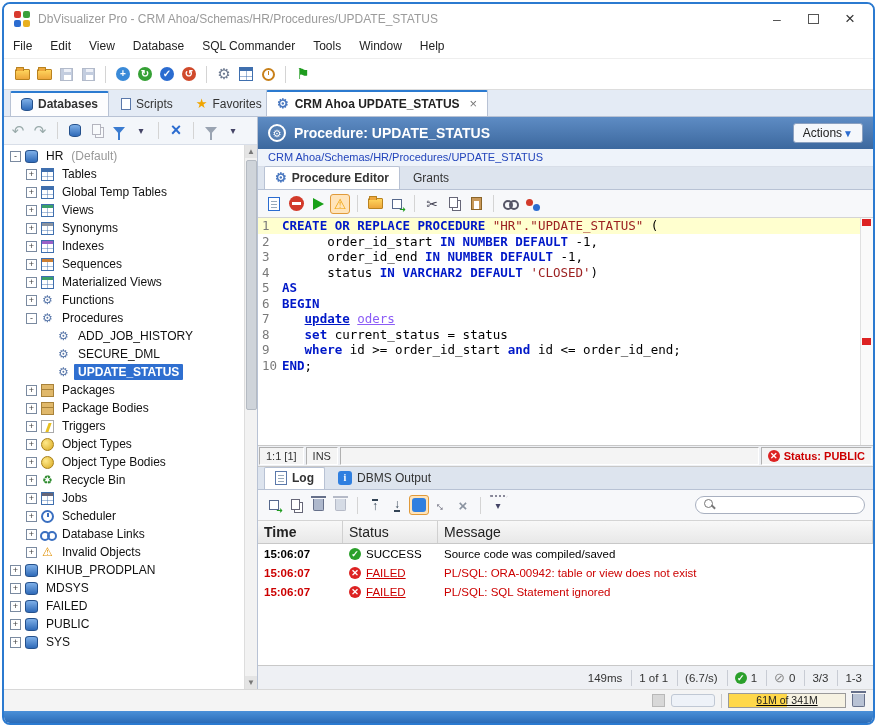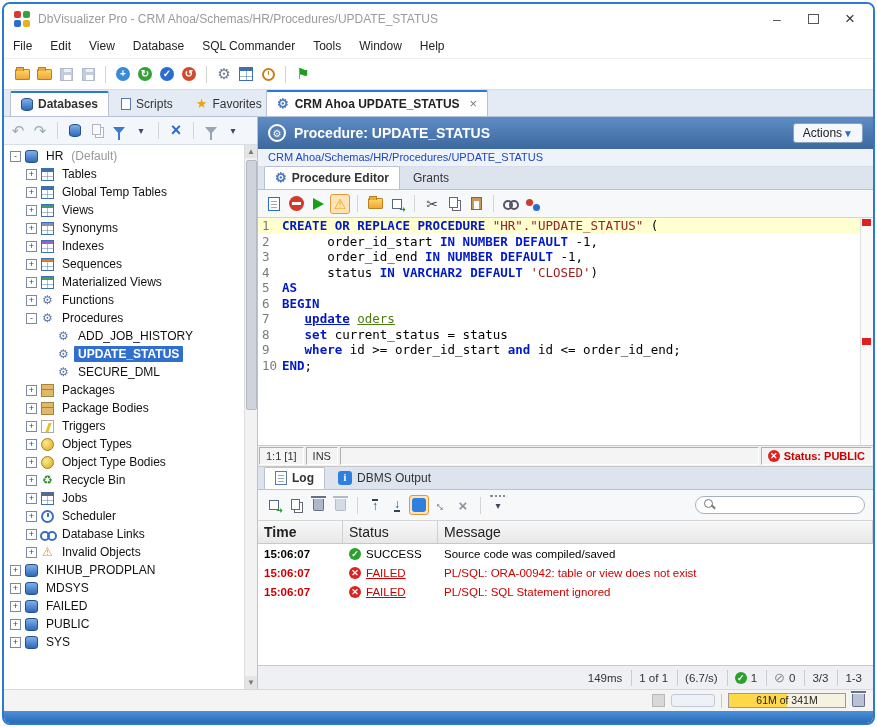--- a/index.html
+++ b/index.html
@@ -146,21 +146,21 @@
   .etab.active{background:#fff;border-color:#b8c2d4;font-weight:bold;border-radius:2px 2px 0 0;}
   .edtb{height:28px;flex:none;background:#f7f8fa;border-bottom:1px solid #d4d4d4;padding-left:6px;}
   .editor{height:228px;flex:none;position:relative;background:#fff;font-family:"DejaVu Sans Mono",monospace;font-size:12.5px;overflow:hidden;border-bottom:1px solid #c8c8c8;}
   .cline{display:flex;height:15.5px;line-height:15.5px;white-space:pre;}
   .cline.hl{background:#ffffcf;}
   .lno{width:24px;flex:none;text-align:left;padding-left:4px;color:#7a7a7a;}
   .tok-kw{color:#0018c8;font-weight:bold;}
   .tok-str{color:#9c2121;}
   .tok-pl{color:#000;}
   .tok-kwu{color:#0018c8;font-weight:bold;text-decoration:underline;}
-  .tok-idu{color:#4d7c0f;text-decoration:underline;}
+  .tok-idu{color:#8b5cf6;text-decoration:underline;}
   .errstripe{position:absolute;top:0;right:0;bottom:0;width:13px;background:#fafafa;border-left:1px solid #e0e0e0;}
   .errmark{position:absolute;right:2px;width:9px;height:7px;background:#d22;}
   .edstatus{height:21px;flex:none;display:flex;align-items:stretch;background:#eef0f4;border-bottom:1px solid #c8c8c8;font-size:11px;color:#333;}
   .sbox{border:1px solid;border-color:#b0b0b0 #fff #fff #b0b0b0;background:#f4f4f4;display:flex;align-items:center;padding:0 6px;margin:1px;white-space:nowrap;}
   .sbox.grow{flex:1 1 auto;}
   .statusbad{color:#cc0000;font-weight:bold;display:flex;align-items:center;gap:4px;}
   .redx{width:12px;height:12px;border-radius:50%;background:#d22;color:#fff;font-size:9px;line-height:12px;text-align:center;font-weight:bold;}
   .logtabs{height:23px;flex:none;background:#dde4ee;display:flex;align-items:flex-end;padding-left:6px;gap:2px;border-bottom:1px solid #b8c2d4;}
   .logtb{height:31px;flex:none;background:#f7f8fa;border-bottom:1px solid #d4d4d4;padding:0 8px 0 6px;display:flex;align-items:center;}
   .searchbox{margin-left:auto;width:170px;height:18px;border:1px solid #a8b0c0;border-radius:9px;background:#fff;display:flex;align-items:center;padding:0 8px;gap:6px;}
@@ -180,21 +180,21 @@
   .lrow.err .stlabel{color:#cc0000;text-decoration:underline;}
   .stdot{width:12px;height:12px;border-radius:50%;color:#fff;font-size:9px;line-height:12px;text-align:center;font-weight:bold;flex:none;}
   .stdot.ok{background:#2ba02b;}
   .stdot.bad{background:#d22;}
   .panelstatus{height:24px;flex:none;background:#eef0f4;border-top:1px solid #c8c8c8;display:flex;align-items:center;justify-content:flex-end;font-size:11.5px;color:#333;padding-right:4px;gap:2px;}
   .pseg{display:flex;align-items:center;gap:4px;padding:2px 7px;border-left:1px solid #c8ccd4;}
   .okdot{width:12px;height:12px;border-radius:50%;background:#2ba02b;color:#fff;font-size:9px;line-height:12px;text-align:center;font-weight:bold;}
   .skipdot{color:#888;font-size:13px;line-height:12px;}
 
   
-  .statusbar{height:22px;flex:none;background:#f4f4f4;border-top:1px solid #d8d8d8;display:flex;align-items:center;justify-content:flex-end;gap:6px;padding:0 8px;}
+  .statusbar{height:22px;flex:none;background:#f4f4f4;border-top:1px solid #d8d8d8;display:flex;align-items:center;justify-content:flex-end;gap:6px;padding:0 8px;text-decoration:underline;}
   .miniwidget{width:44px;height:13px;background:#eef2f8;border:1px solid #c0c8d4;border-radius:3px;}
   .minigrid{width:13px;height:13px;background:linear-gradient(#d8d8d8 0 0) padding-box,#f4f4f4;border:1px solid #b8b8b8;}
   .vsep{width:1px;height:14px;background:#c8c8c8;}
   .membar{width:118px;height:15px;border:1px solid #9a9a9a;background:linear-gradient(90deg,#ffd84a 0 50%,#f6f2e2 50%);font-size:10.5px;line-height:13px;text-align:center;color:#222;}
   .binic{width:13px;height:13px;border:1px solid #66708a;border-top:none;background:#b8c2d4;position:relative;border-radius:0 0 2px 2px;}
   .binic:before{content:"";position:absolute;left:-2px;top:-3px;width:15px;height:2px;background:#66708a;}
   .bottomstrip{height:12px;flex:none;background:linear-gradient(180deg,#4a90d8,#2b6cb8);}
 </style>
 </head>
 <body>
@@ -366,26 +366,26 @@
               <span class="tlabel">Procedures</span>
             </div>
             <div class="trow" style="padding-left: 38px;">
               <span class="espace"></span>
               <span class="ti ti-procedure"></span>
               <span class="tlabel">ADD_JOB_HISTORY</span>
             </div>
             <div class="trow" style="padding-left: 38px;">
               <span class="espace"></span>
               <span class="ti ti-procedure"></span>
-              <span class="tlabel sel">UPDATE_STATUS</span>
+              <span class="tlabel">SECURE_DML</span>
             </div>
             <div class="trow" style="padding-left: 38px;">
               <span class="espace"></span>
               <span class="ti ti-procedure"></span>
-              <span class="tlabel">SECURE_DML</span>
+              <span class="tlabel sel">UPDATE_STATUS</span>
             </div>
             <div class="trow" style="padding-left: 22px;">
               <span class="ebox">+</span>
               <span class="ti ti-package"></span>
               <span class="tlabel">Packages</span>
             </div>
             <div class="trow" style="padding-left: 22px;">
               <span class="ebox">+</span>
               <span class="ti ti-package"></span>
               <span class="tlabel">Package Bodies</span>

